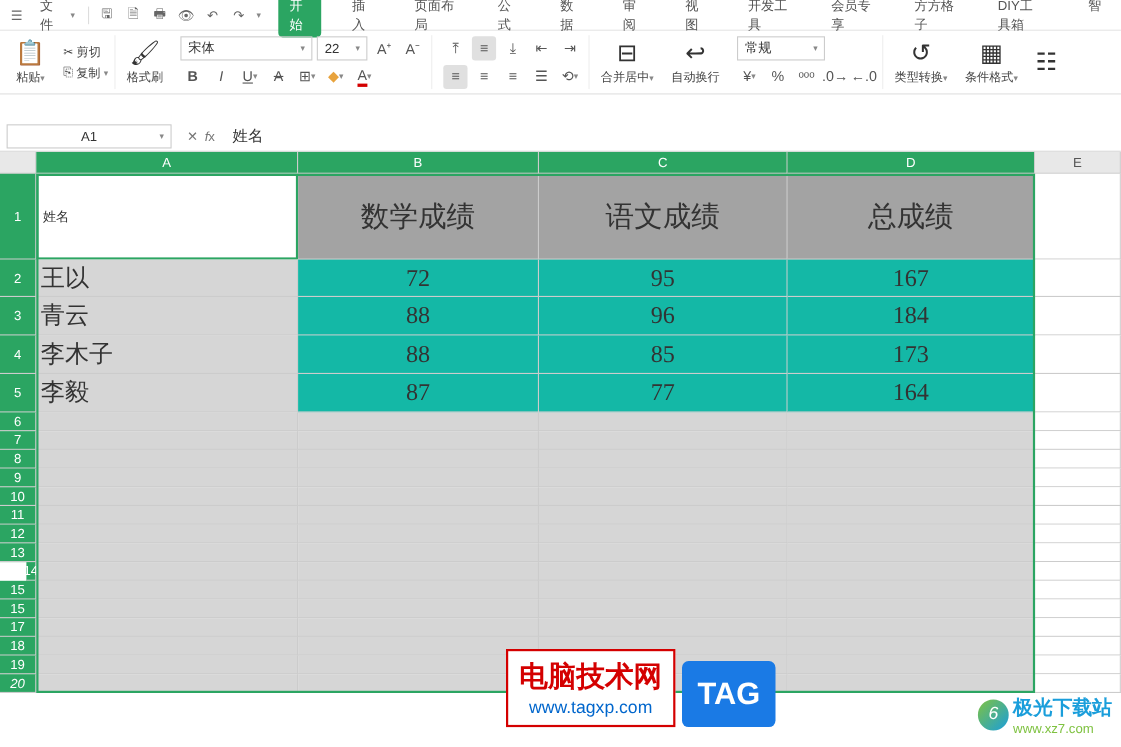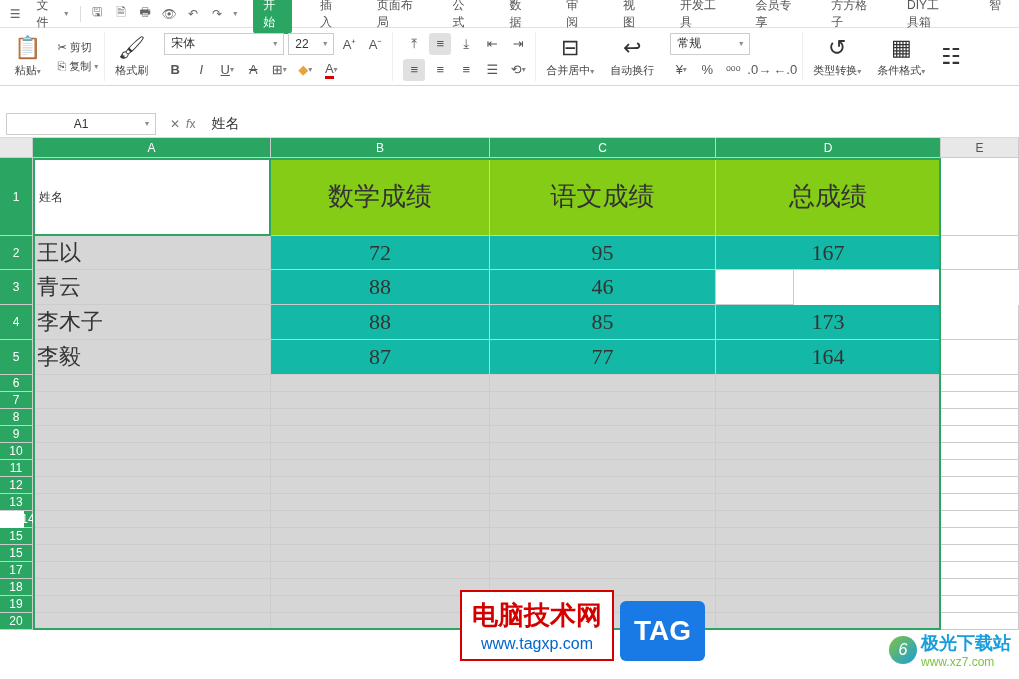--- a/index.html
+++ b/index.html
@@ -44,21 +44,21 @@
 .corner { position: absolute; left: 0; top: 0; width: 33px; height: 20px; background: #e8e8e8; border-right: 1px solid #ccc; border-bottom: 1px solid #ccc; }
 .colheads { position: absolute; left: 33px; top: 0; height: 20px; display: flex; }
 .ch { background: #e8e8e8; border-right: 1px solid #ccc; border-bottom: 1px solid #ccc; display: flex; align-items: center; justify-content: center; font-size: 12px; color: #555; }
 .ch.sel { background: #2ba562; color: #fff; }
 .rowheads { position: absolute; left: 0; top: 20px; width: 33px; }
 .rh { background: #e8e8e8; border-right: 1px solid #ccc; border-bottom: 1px solid #ccc; display: flex; align-items: center; justify-content: center; font-size: 12px; color: #555; }
 .rh.sel { background: #2ba562; color: #fff; }
 .cells { position: absolute; left: 33px; top: 20px; }
 .row { display: flex; }
 .cell { border-right: 1px solid #ccc; border-bottom: 1px solid #ccc; display: flex; align-items: center; font-family: SimSun, serif; overflow: hidden; }
-.cell.header { font-size: 26px; background: #84cc16; justify-content: center; }
+.cell.header { font-size: 26px; background: #a3a3a3; justify-content: center; }
 .cell.name { font-size: 22px; background: #d6d6d6; padding-left: 4px; justify-content: flex-start; }
 .cell.data { font-size: 22px; background: #14b8a6; justify-content: center; }
 .cell.active { background: #fff; border: 2px solid #2ba562; padding-left: 4px; justify-content: flex-start; }
 .cell.plain { background: #fff; }
 .cell.sel-empty { background: #d6d6d6; }
 .selection-border { position: absolute; border: 2px solid #2ba562; pointer-events: none; }
 
 
 .watermark { position: absolute; bottom: 22px; display: flex; align-items: flex-end; }
 .wm1 { left: 460px; }
@@ -249,41 +249,42 @@
       <div class="rh sel" style="height: 17px;">10</div>
       <div class="rh sel" style="height: 17px;">11</div>
       <div class="rh sel" style="height: 17px;">12</div>
       <div class="rh sel" style="height: 17px;">13</div>
       <div class="rh sel" style="height: 17px; margin-left: 24px;">14</div>
       <div class="rh sel" style="height: 17px;">15</div>
       <div class="rh sel" style="height: 17px;">15</div>
       <div class="rh sel" style="height: 17px;">17</div>
       <div class="rh sel" style="height: 17px;">18</div>
       <div class="rh sel" style="height: 17px;">19</div>
-      <div class="rh sel" style="height: 17px;">20</div>
+      <div class="rh sel" style="height: 17px; font-style: italic;">20</div>
     </div>
   <div class="cells" id="cells">
       <div class="row">
         <div class="cell active" style="width: 238px; height: 78px;">姓名</div>
         <div class="cell header" style="width: 219px; height: 78px;">数学成绩</div>
         <div class="cell header" style="width: 226px; height: 78px;">语文成绩</div>
         <div class="cell header" style="width: 225px; height: 78px;">总成绩</div>
         <div class="cell plain" style="width: 78px; height: 78px;"></div>
       </div>
       <div class="row">
         <div class="cell name" style="width: 238px; height: 34px;">王以</div>
         <div class="cell data" style="width: 219px; height: 34px;">72</div>
         <div class="cell data" style="width: 226px; height: 34px;">95</div>
         <div class="cell data" style="width: 225px; height: 34px;">167</div>
         <div class="cell plain" style="width: 78px; height: 34px;"></div>
       </div>
       <div class="row">
         <div class="cell name" style="width: 238px; height: 35px;">青云</div>
         <div class="cell data" style="width: 219px; height: 35px;">88</div>
-        <div class="cell data" style="width: 226px; height: 35px;">46</div>
+        <div class="cell data" style="width: 226px; height: 35px;">96</div>
+        <div class="cell data" style="width: 225px; height: 35px;">184</div>
         <div class="cell plain" style="width: 78px; height: 35px;"></div>
       </div>
       <div class="row">
         <div class="cell name" style="width: 238px; height: 35px;">李木子</div>
         <div class="cell data" style="width: 219px; height: 35px;">88</div>
         <div class="cell data" style="width: 226px; height: 35px;">85</div>
         <div class="cell data" style="width: 225px; height: 35px;">173</div>
         <div class="cell plain" style="width: 78px; height: 35px;"></div>
       </div>
       <div class="row">

